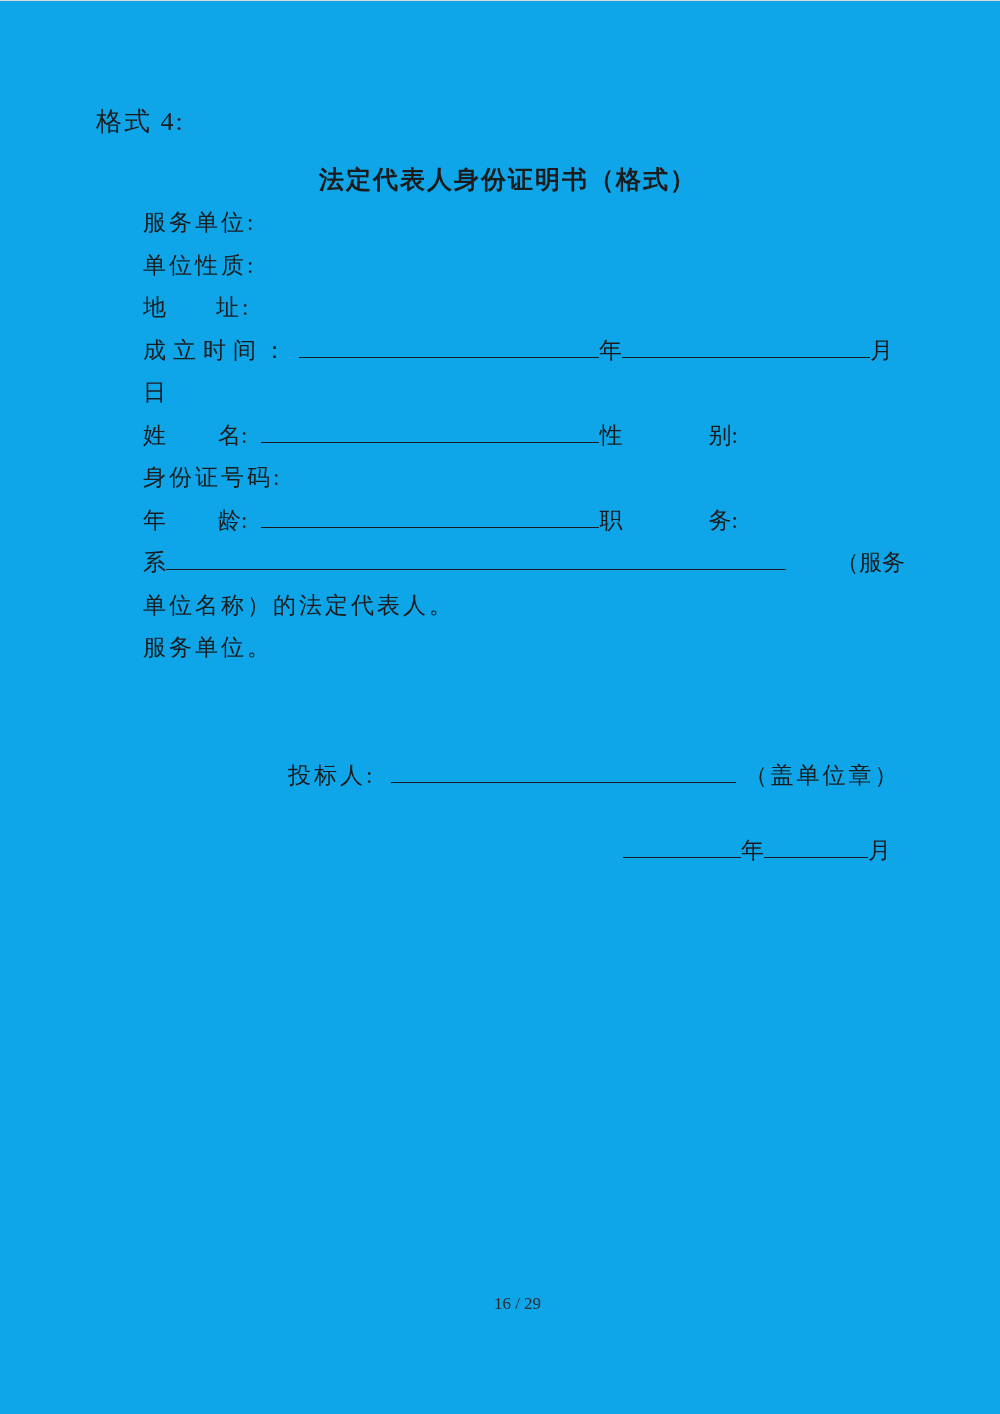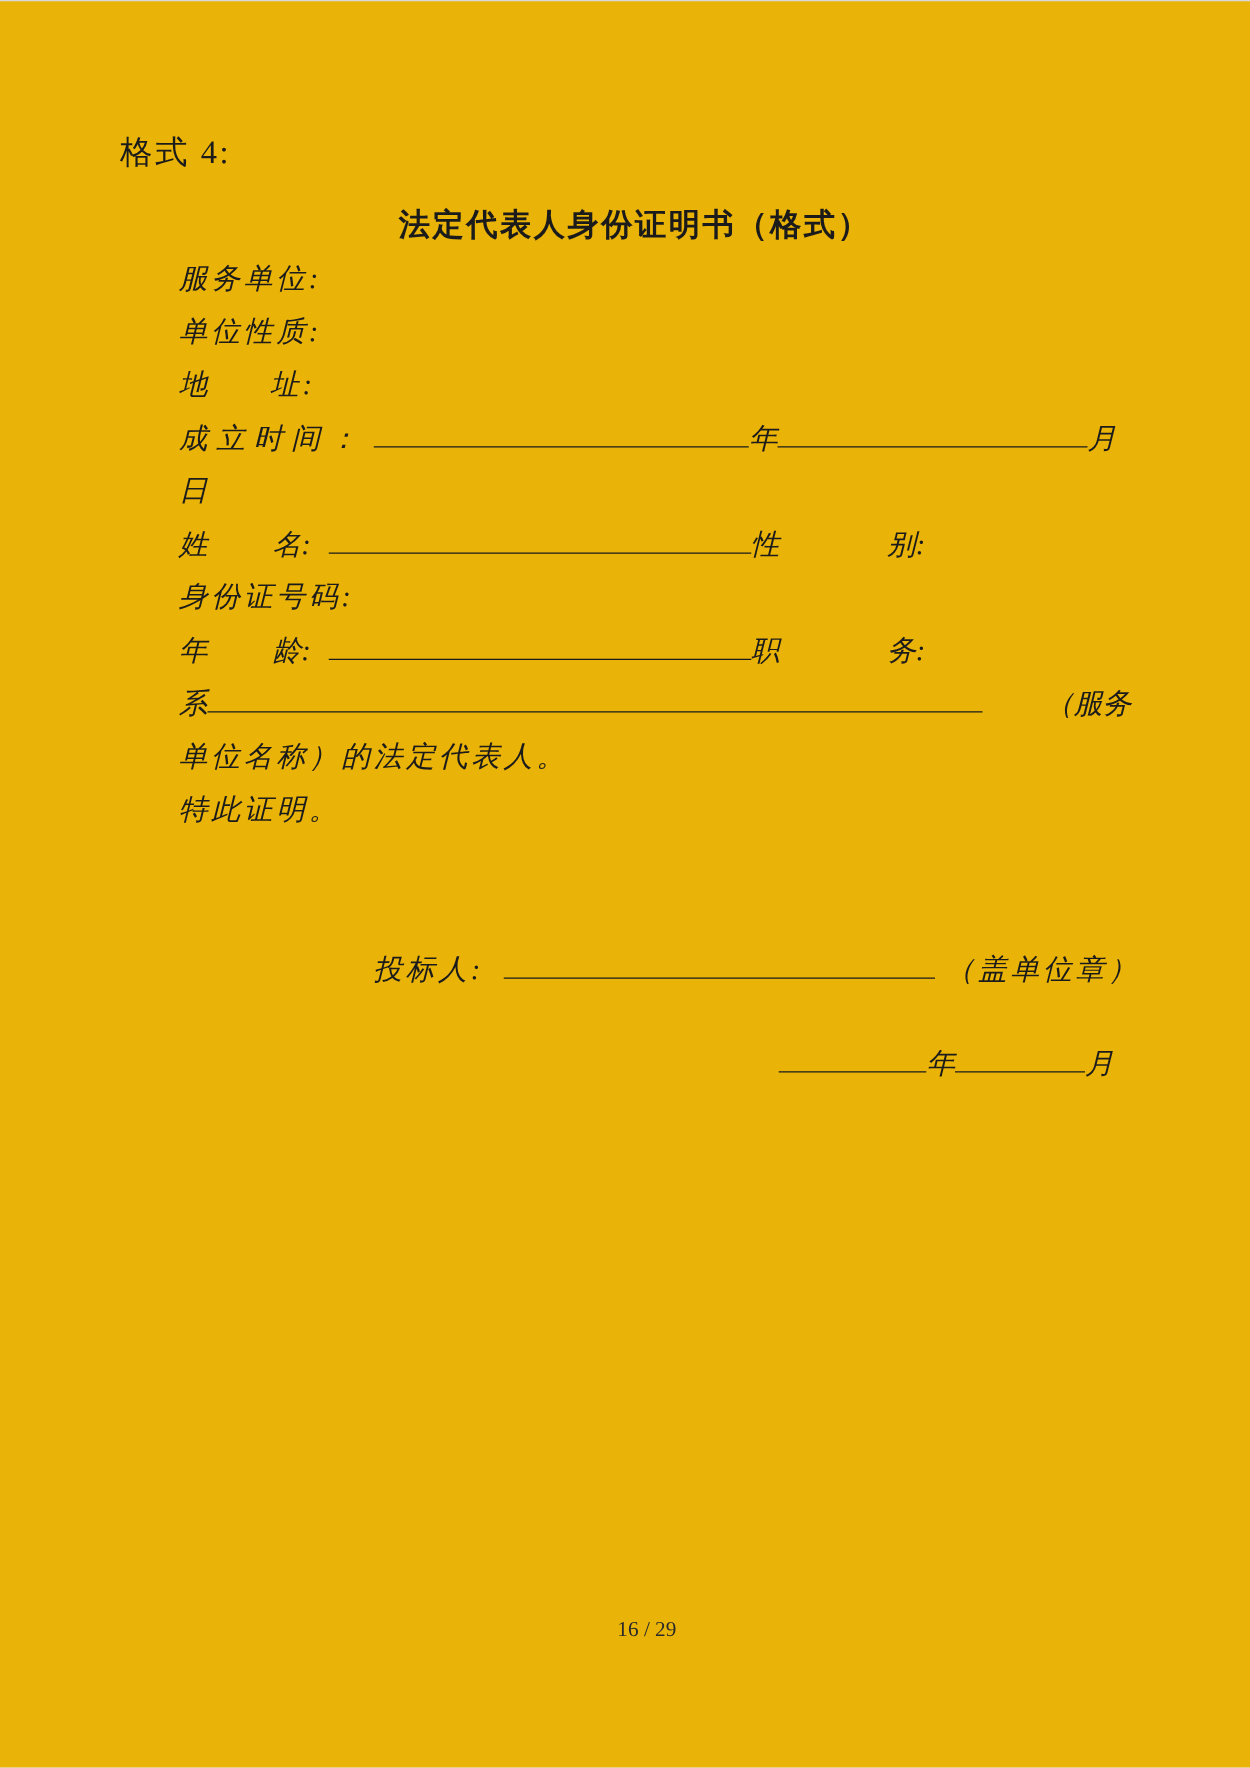--- a/index.html
+++ b/index.html
@@ -5,21 +5,21 @@
   html, body {
     margin: 0;
     padding: 0;
     background: #e8e8e8;
   }
   .page {
     position: relative;
     width: 1000px;
     height: 1414px;
     margin: 0 auto;
-    background: #eab308;
+    background: #0ea5e9;
     color: #1b1b1b;
     font-family: "Liberation Serif", "DejaVu Serif", serif;
     overflow: hidden;
     box-sizing: border-box;
     border-top: 1px solid #d9d9d9;
   }
   .format-label {
     position: absolute;
     left: 96px;
     top: 103px;
@@ -43,21 +43,20 @@
     position: absolute;
     left: 143px;
     top: 201px;
     width: 780px;
     font-size: 23px;
   }
   .line {
     height: 42.5px;
     line-height: 42.5px;
     white-space: nowrap;
-    font-style: italic;
   }
   .ls3 { letter-spacing: 3px; }
   .ls7 { letter-spacing: 7px; }
   .sp {
     display: inline-block;
   }
   .blank {
     display: inline-block;
     height: 3px;
     border-bottom: 1.7px solid #1b1b1b;
@@ -70,21 +69,21 @@
   .w345 { width: 345px; }
   .w118 { width: 118px; }
   .w104 { width: 104px; }
   .g50  { width: 50px; }
   .g52  { width: 52px; }
   .g86  { width: 86px; }
   .g14  { width: 14px; }
   .g16  { width: 16px; }
   .g8   { width: 8px; }
   .g6   { width: 6px; }
-  .indent145 { padding-left: 145px; text-align: center; }
+  .indent145 { padding-left: 145px; }
   .indent480 { padding-left: 480px; margin-top: 33px; }
   .footer {
     position: absolute;
     left: 0;
     right: 0;
     top: 1293px;
     text-align: center;
     font-size: 17px;
     color: #2a2a2a;
     margin-left: 35px;
@@ -136,21 +135,21 @@
 
     <div class="line">
       <span>系</span><span class="blank w620"></span><span class="sp g50"></span><span>（服务</span>
     </div>
 
     <div class="line">
       <span class="ls3">单位名称）的法定代表人。</span>
     </div>
 
     <div class="line">
-      <span class="ls3">特此证明。</span>
+      <span class="ls3">服务单位。</span>
     </div>
 
     <div class="line"></div>
 
 
     <div class="line"></div>
 
     <div class="line indent145">
       <span class="ls3">投标人:</span><span class="sp g16"></span><span class="blank w345"></span><span class="sp g8"></span><span class="ls3">（盖单位章）</span>
     </div>

